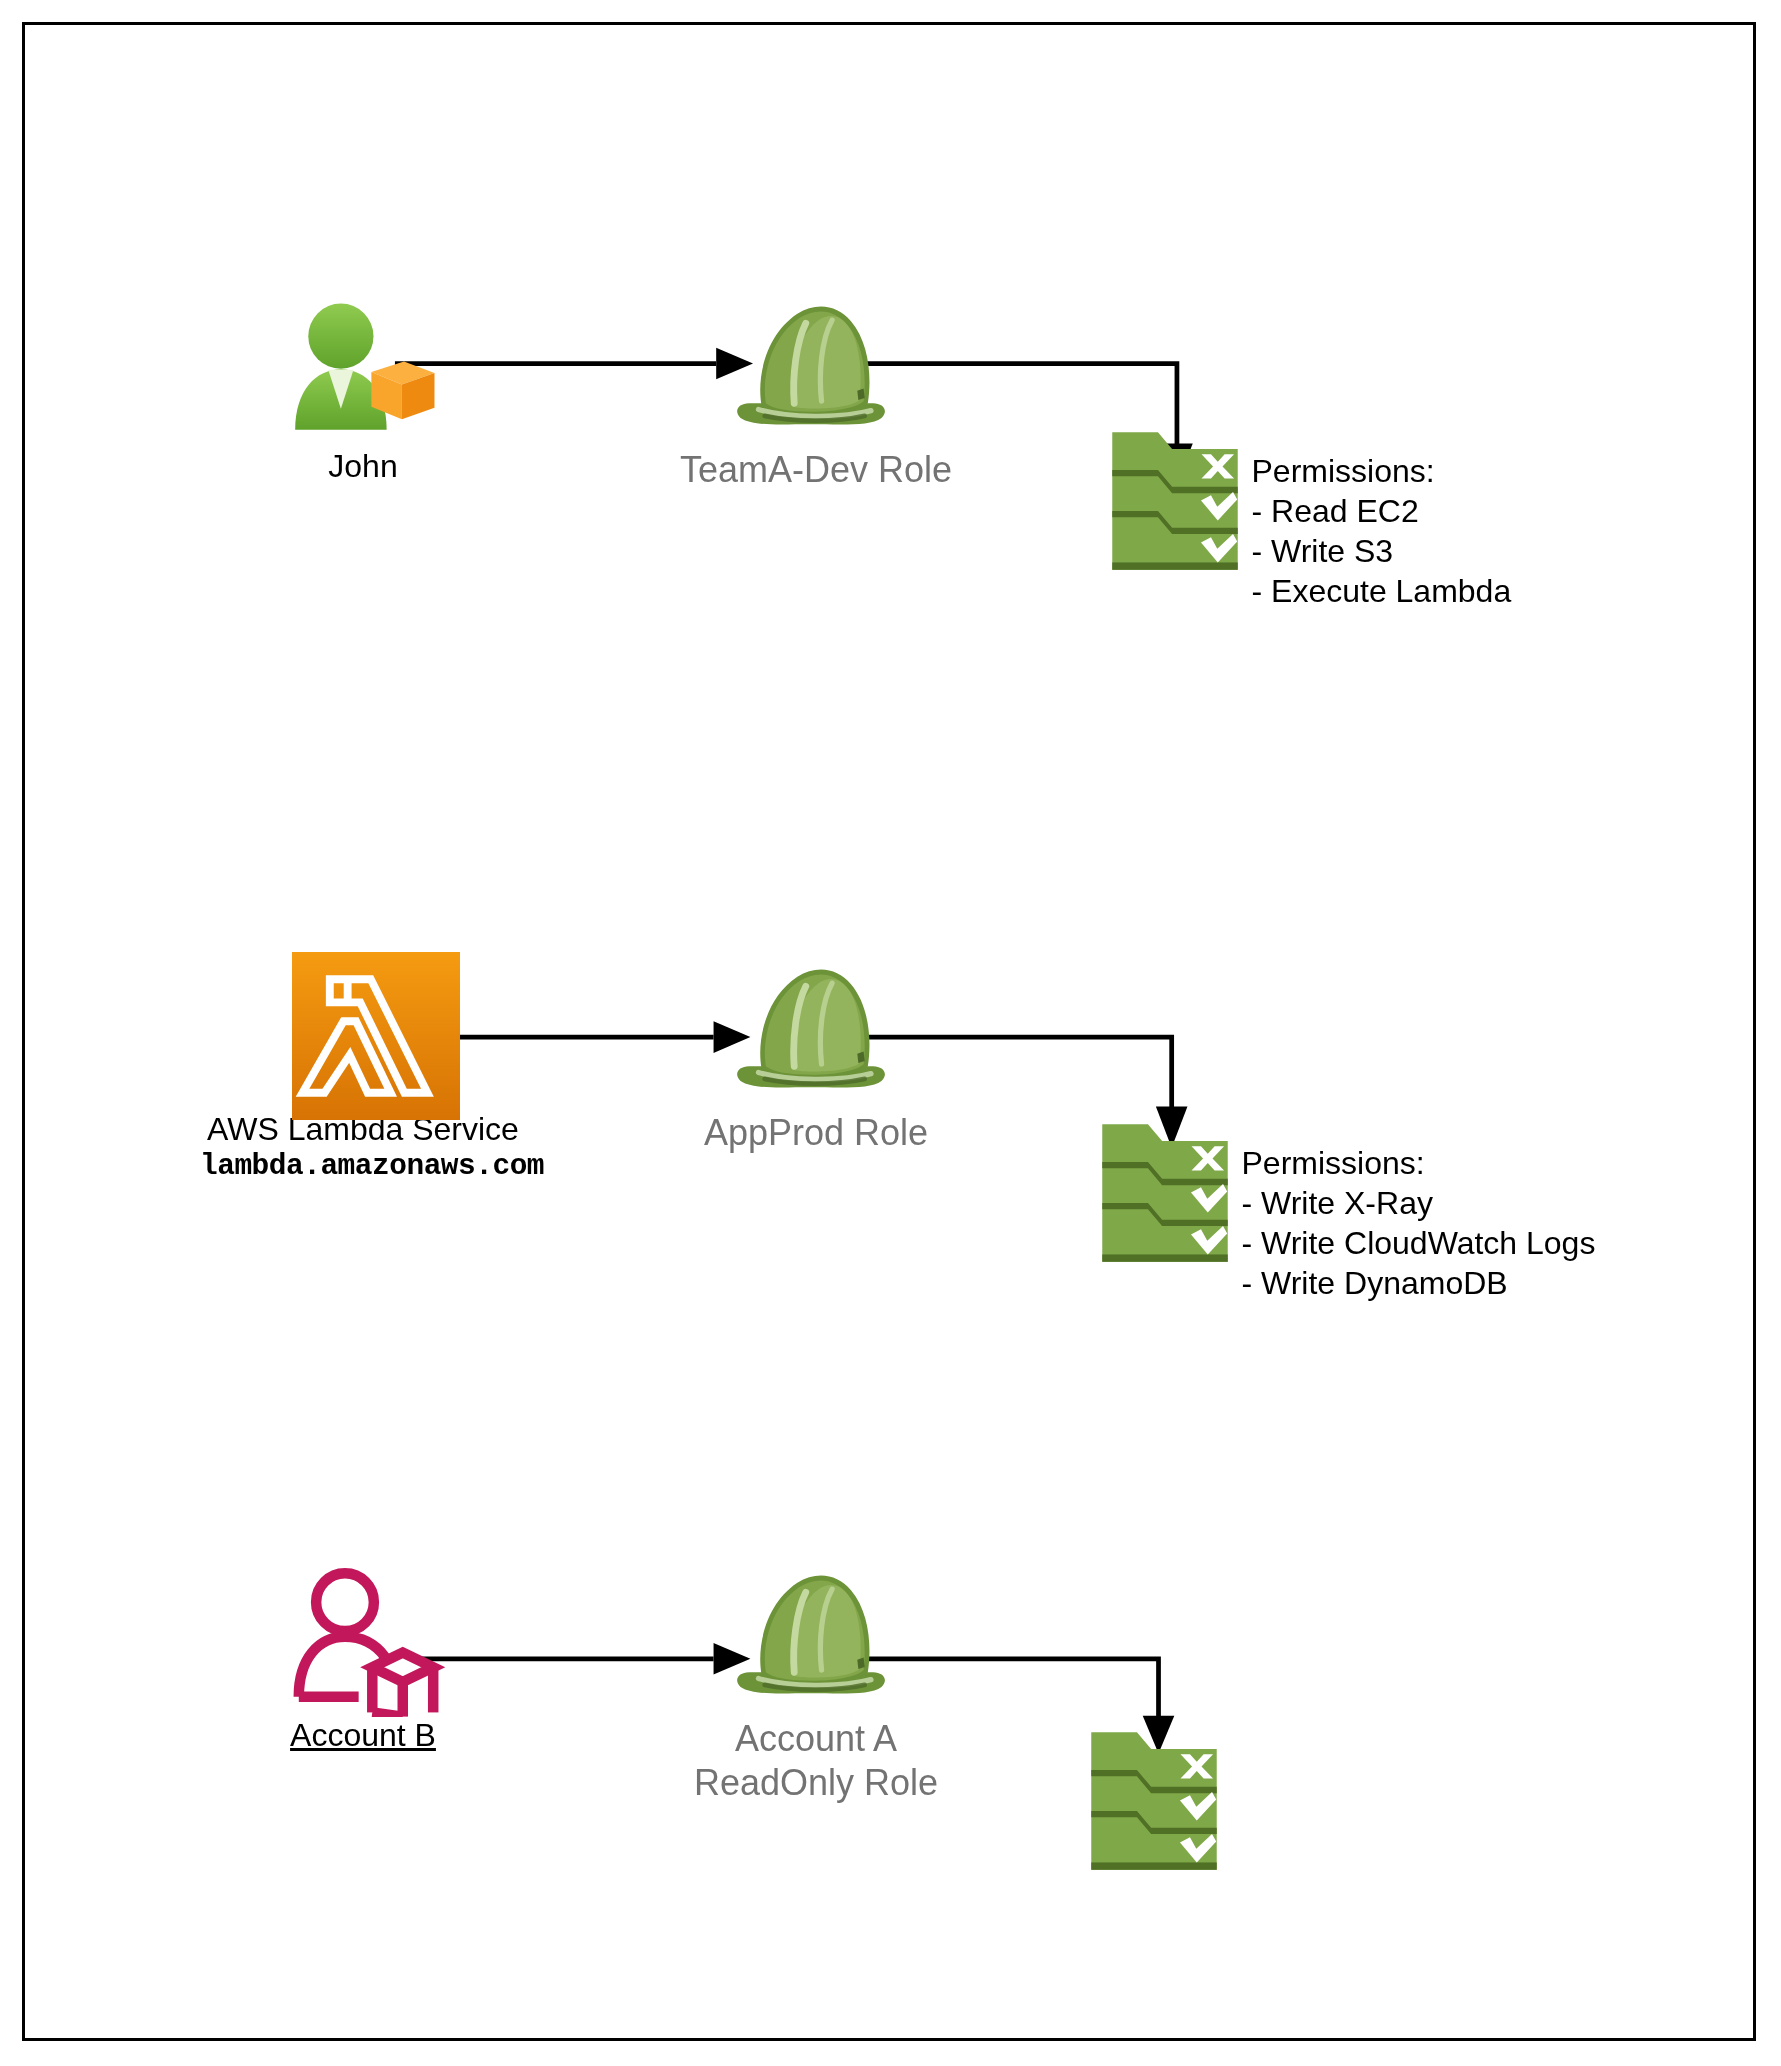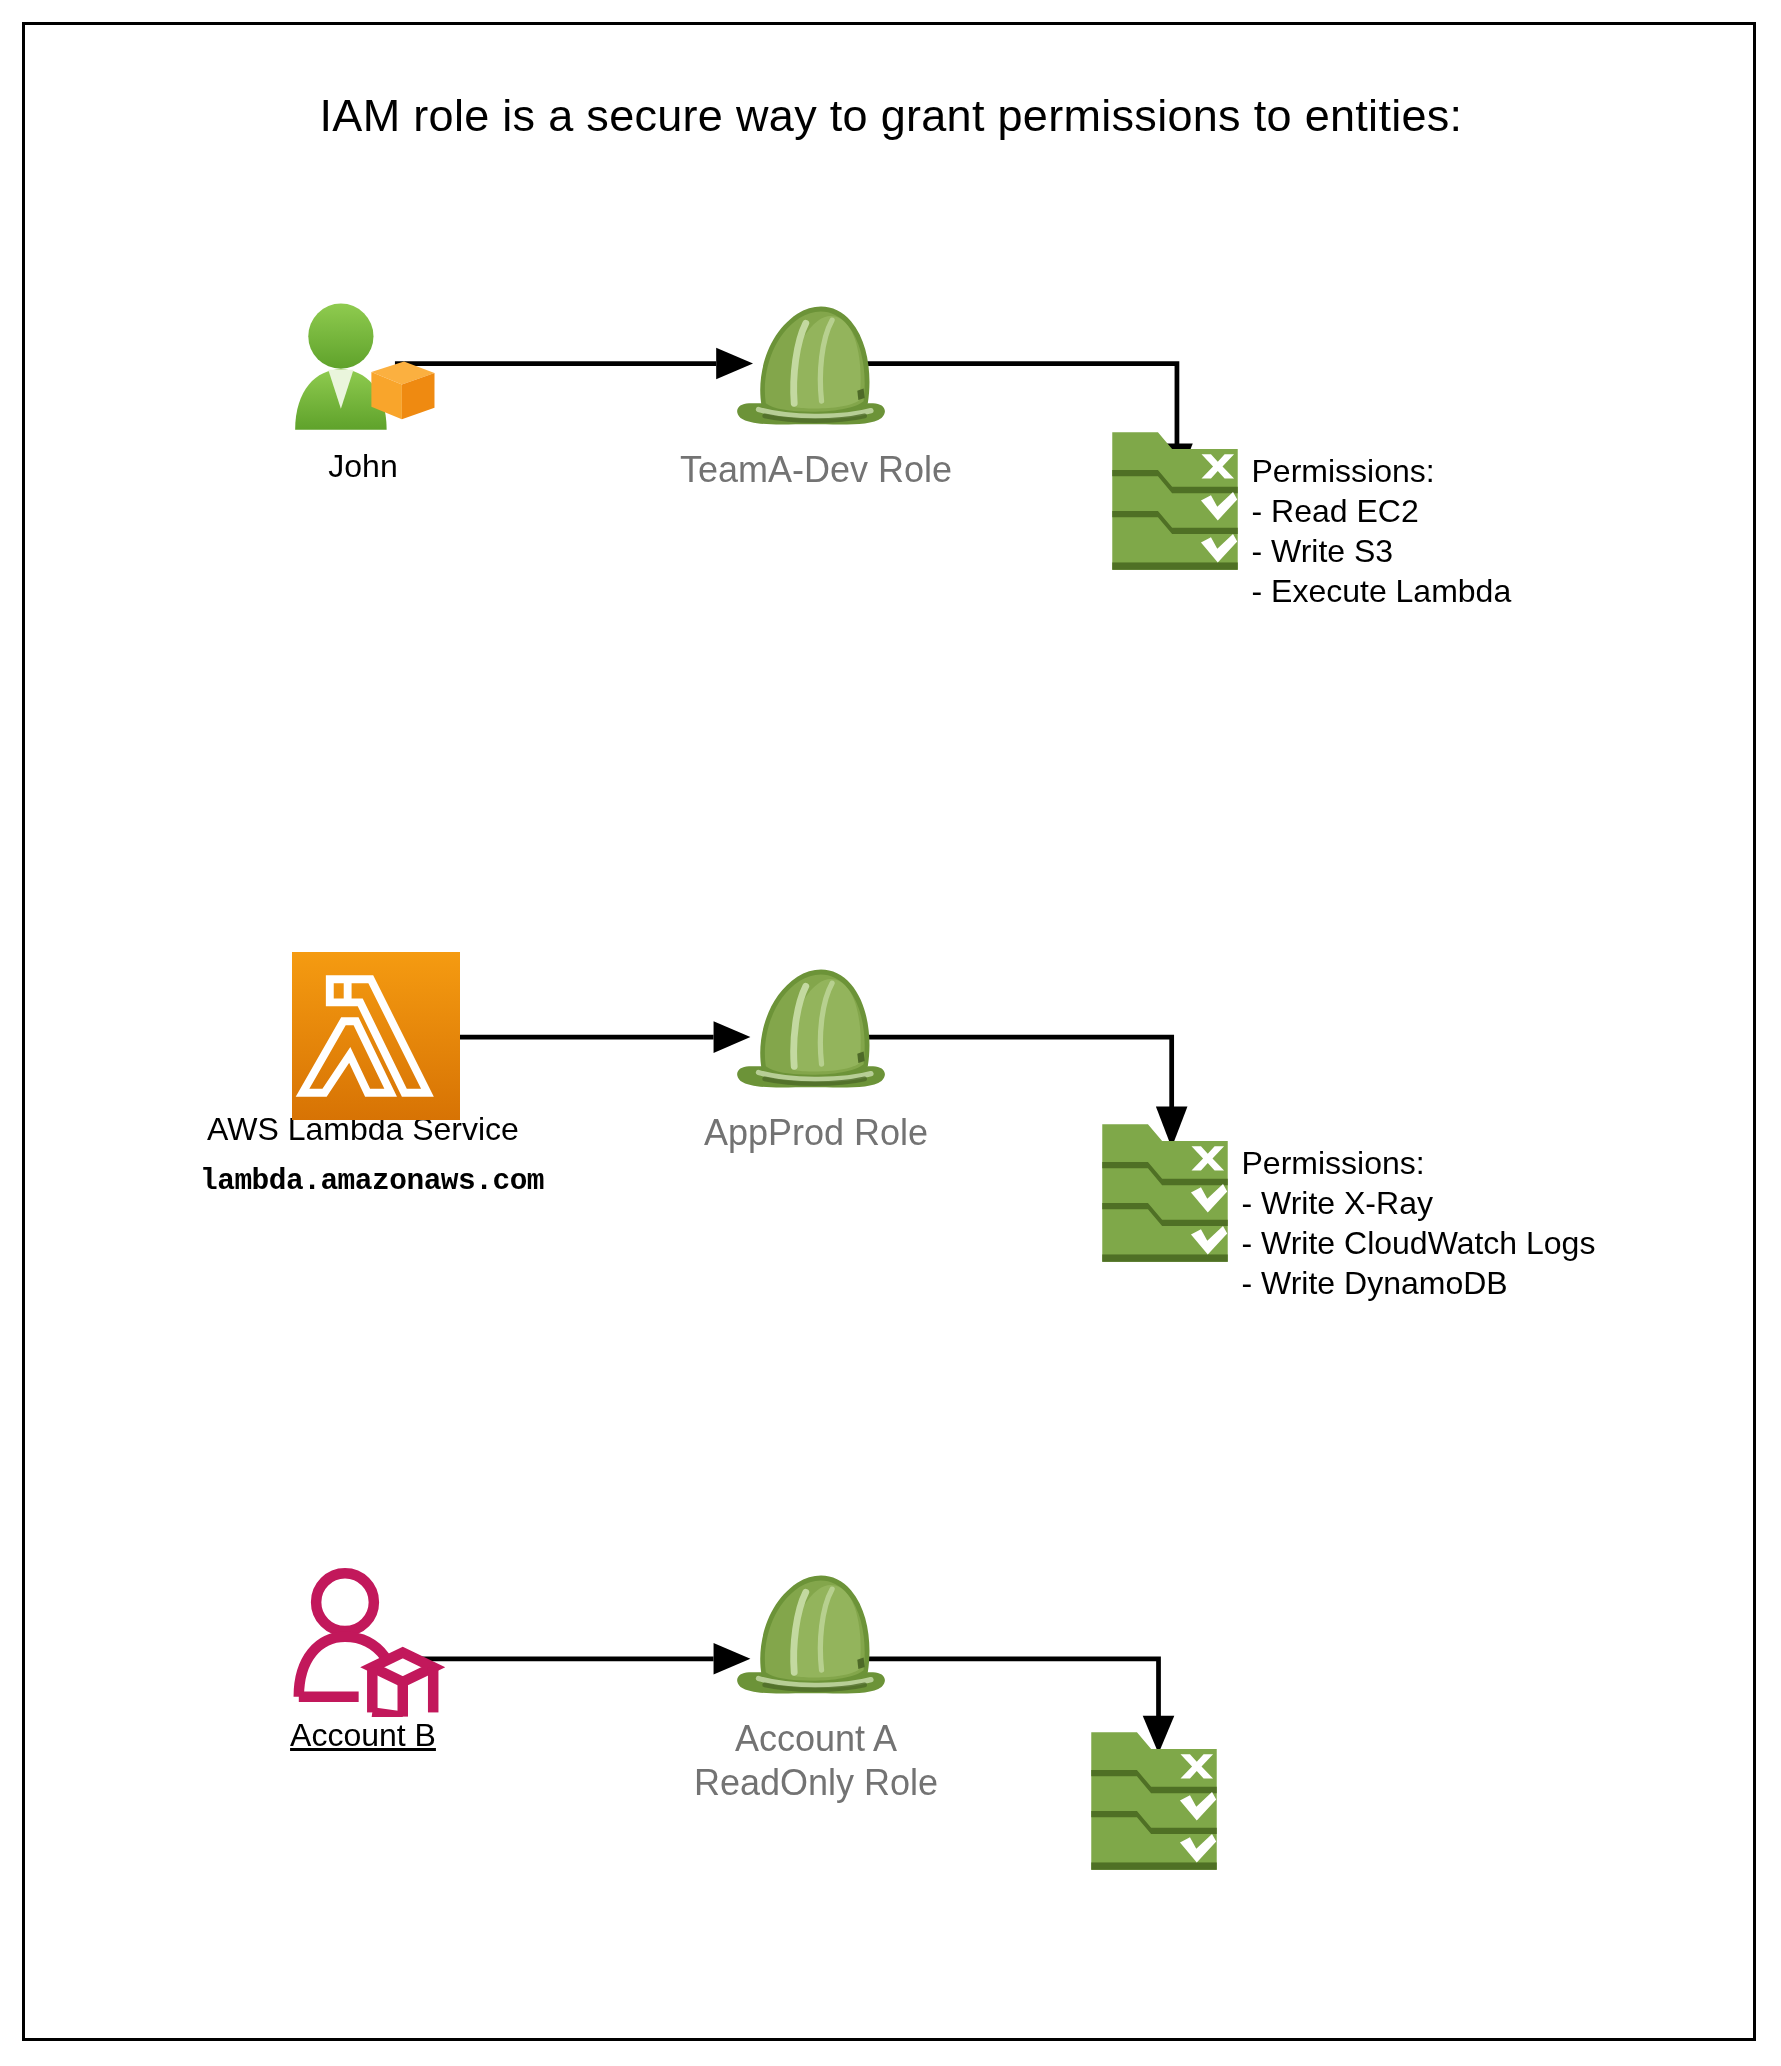--- a/index.html
+++ b/index.html
@@ -65,21 +65,21 @@
     color: #000000;
     line-height: 1.18;
     white-space: nowrap;
   }
   .actor-sub {
     font-family: "Liberation Mono", "DejaVu Sans Mono", monospace;
     font-weight: bold;
     font-size: 29.5px;
     color: #000000;
     letter-spacing: -0.5px;
-    margin-top: 15px;
+    margin-top: 0;
   }
 
   
   .person-green {
     position: absolute;
     left: 82px;
     top: 24px;
     width: 163px;
     height: 140px;
   }
@@ -162,21 +162,20 @@
   }
   .perm-text div { white-space: nowrap; }
 </style>
 </head>
 <body>
 
 <div id="canvas">
 
   <div class="frame"></div>
 
-  <div class="title">IAM role is a secure way to grant permissions to entities:</div>
 
   <div class="row row-1">
 
     <svg class="connector" viewBox="0 0 3384 900">
 
       <line x1="750" y1="170" x2="1360" y2="170" stroke="#000000" stroke-width="9"></line>
       <polygon points="1360,140 1430,170 1360,200" fill="#000000"></polygon>
 
       <polyline points="1620,170 2235,170 2235,335" fill="none" stroke="#000000" stroke-width="9"></polyline>
       <polygon points="2205,322 2235,400 2265,322" fill="#000000"></polygon>

